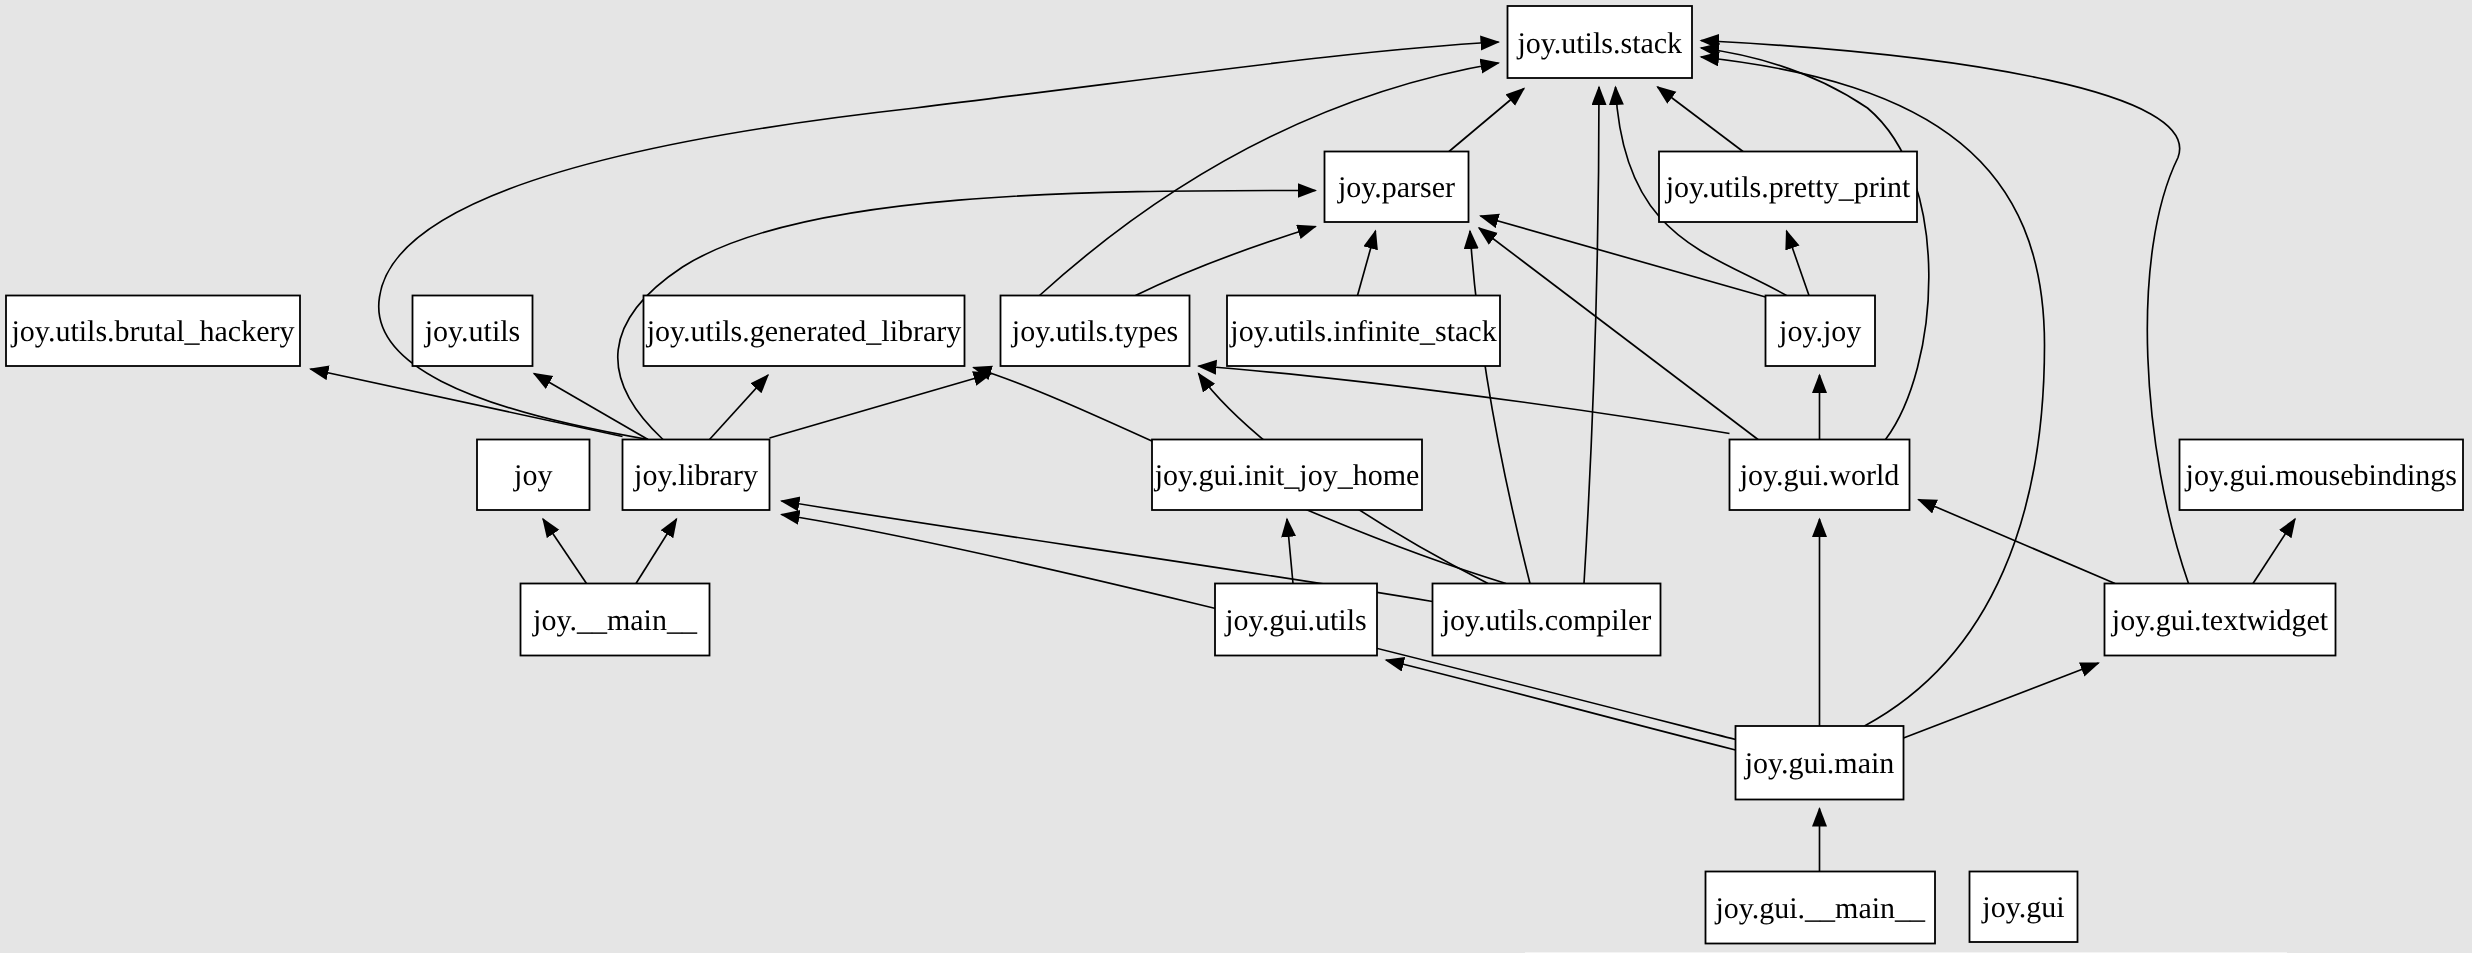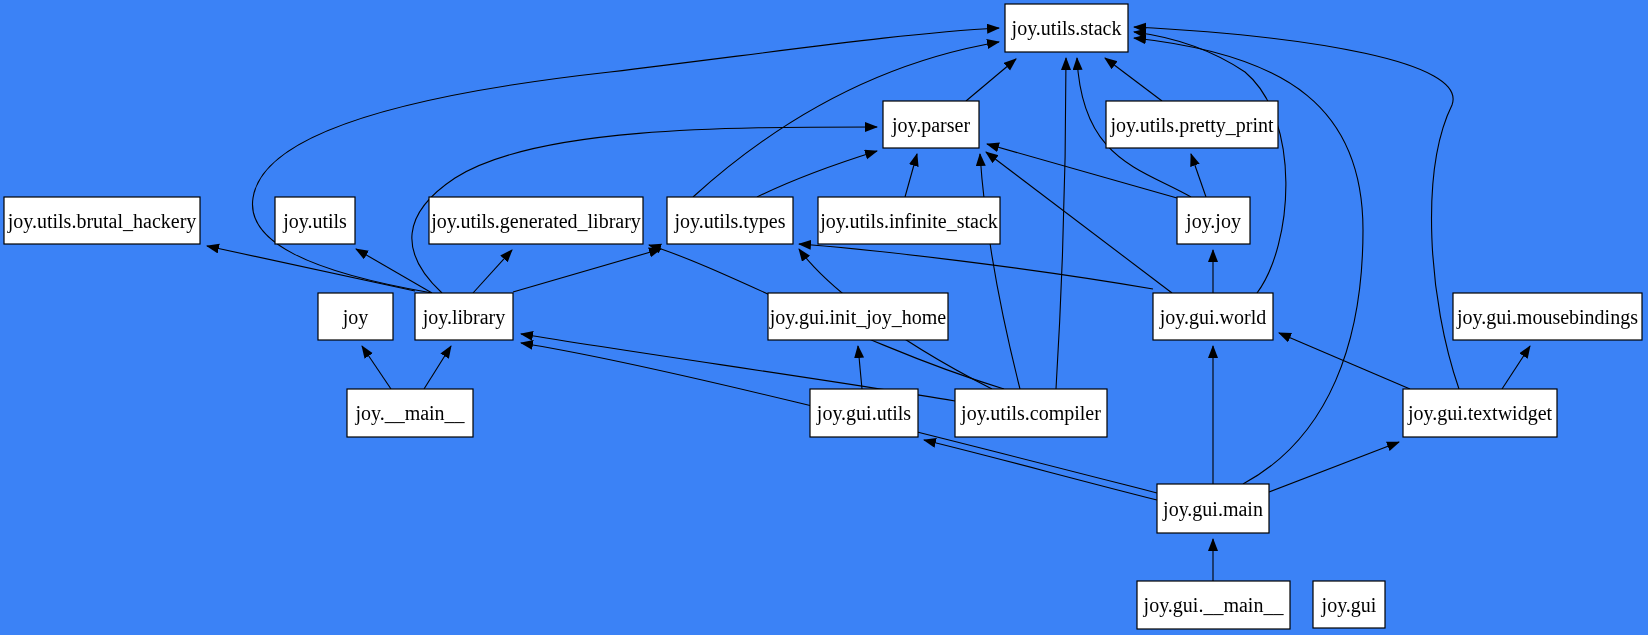--- a/index.html
+++ b/index.html
@@ -4,21 +4,21 @@
 <style>
   html, body {
     margin: 0;
     padding: 0;
     background: #ffffff;
   }
   .canvas-wrap {
     position: relative;
     width: 1648px;
     height: 635px;
-    background: #3b82f6;
+    background: #e5e5e5;
     overflow: hidden;
   }
   svg#graph {
     display: block;
     width: 1648px;
     height: 635px;
   }
   .edge-path {
     fill: none;
     stroke: #000000;

